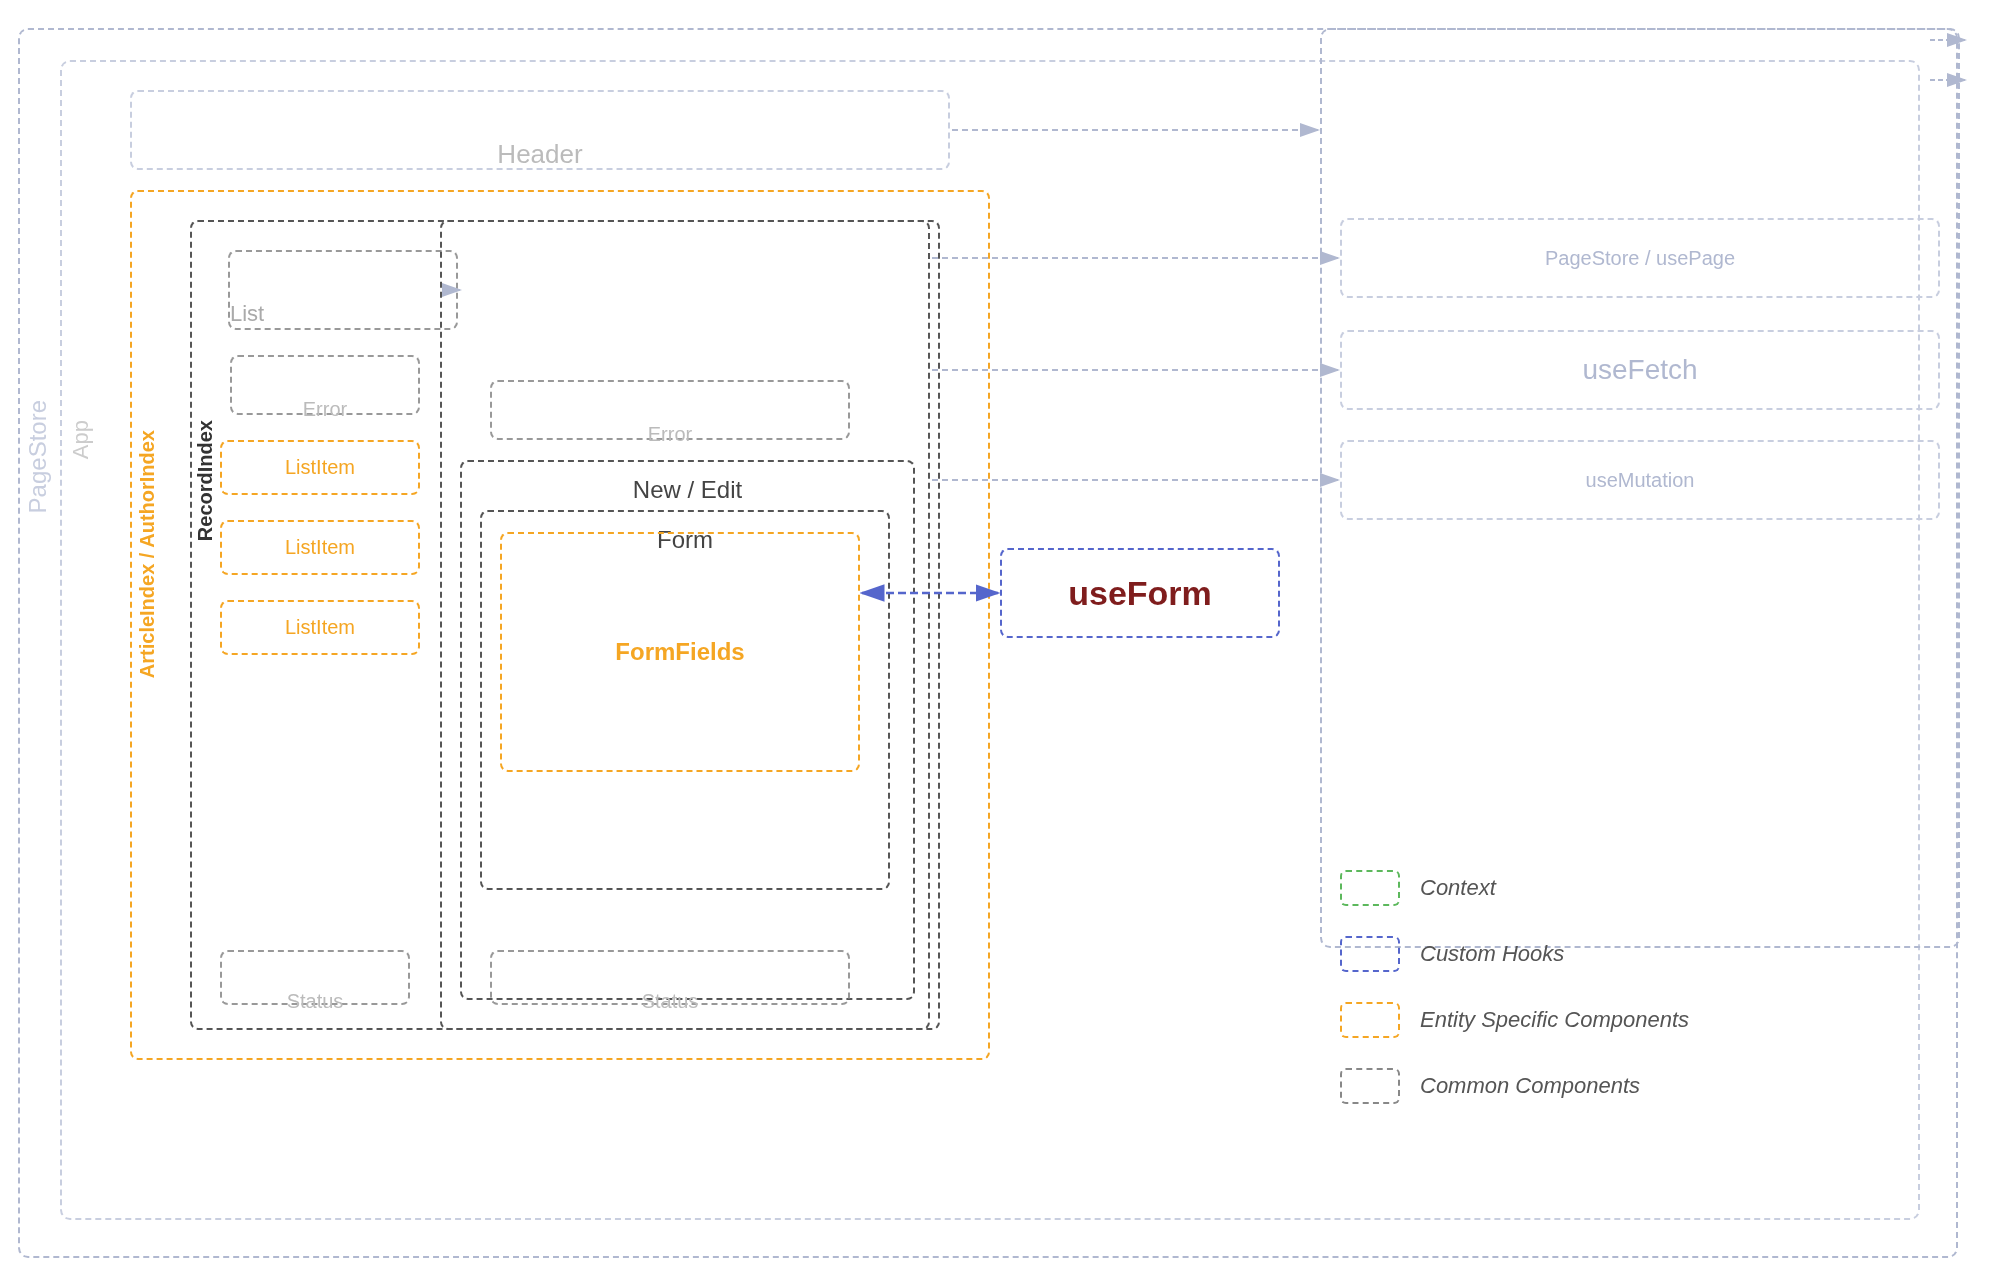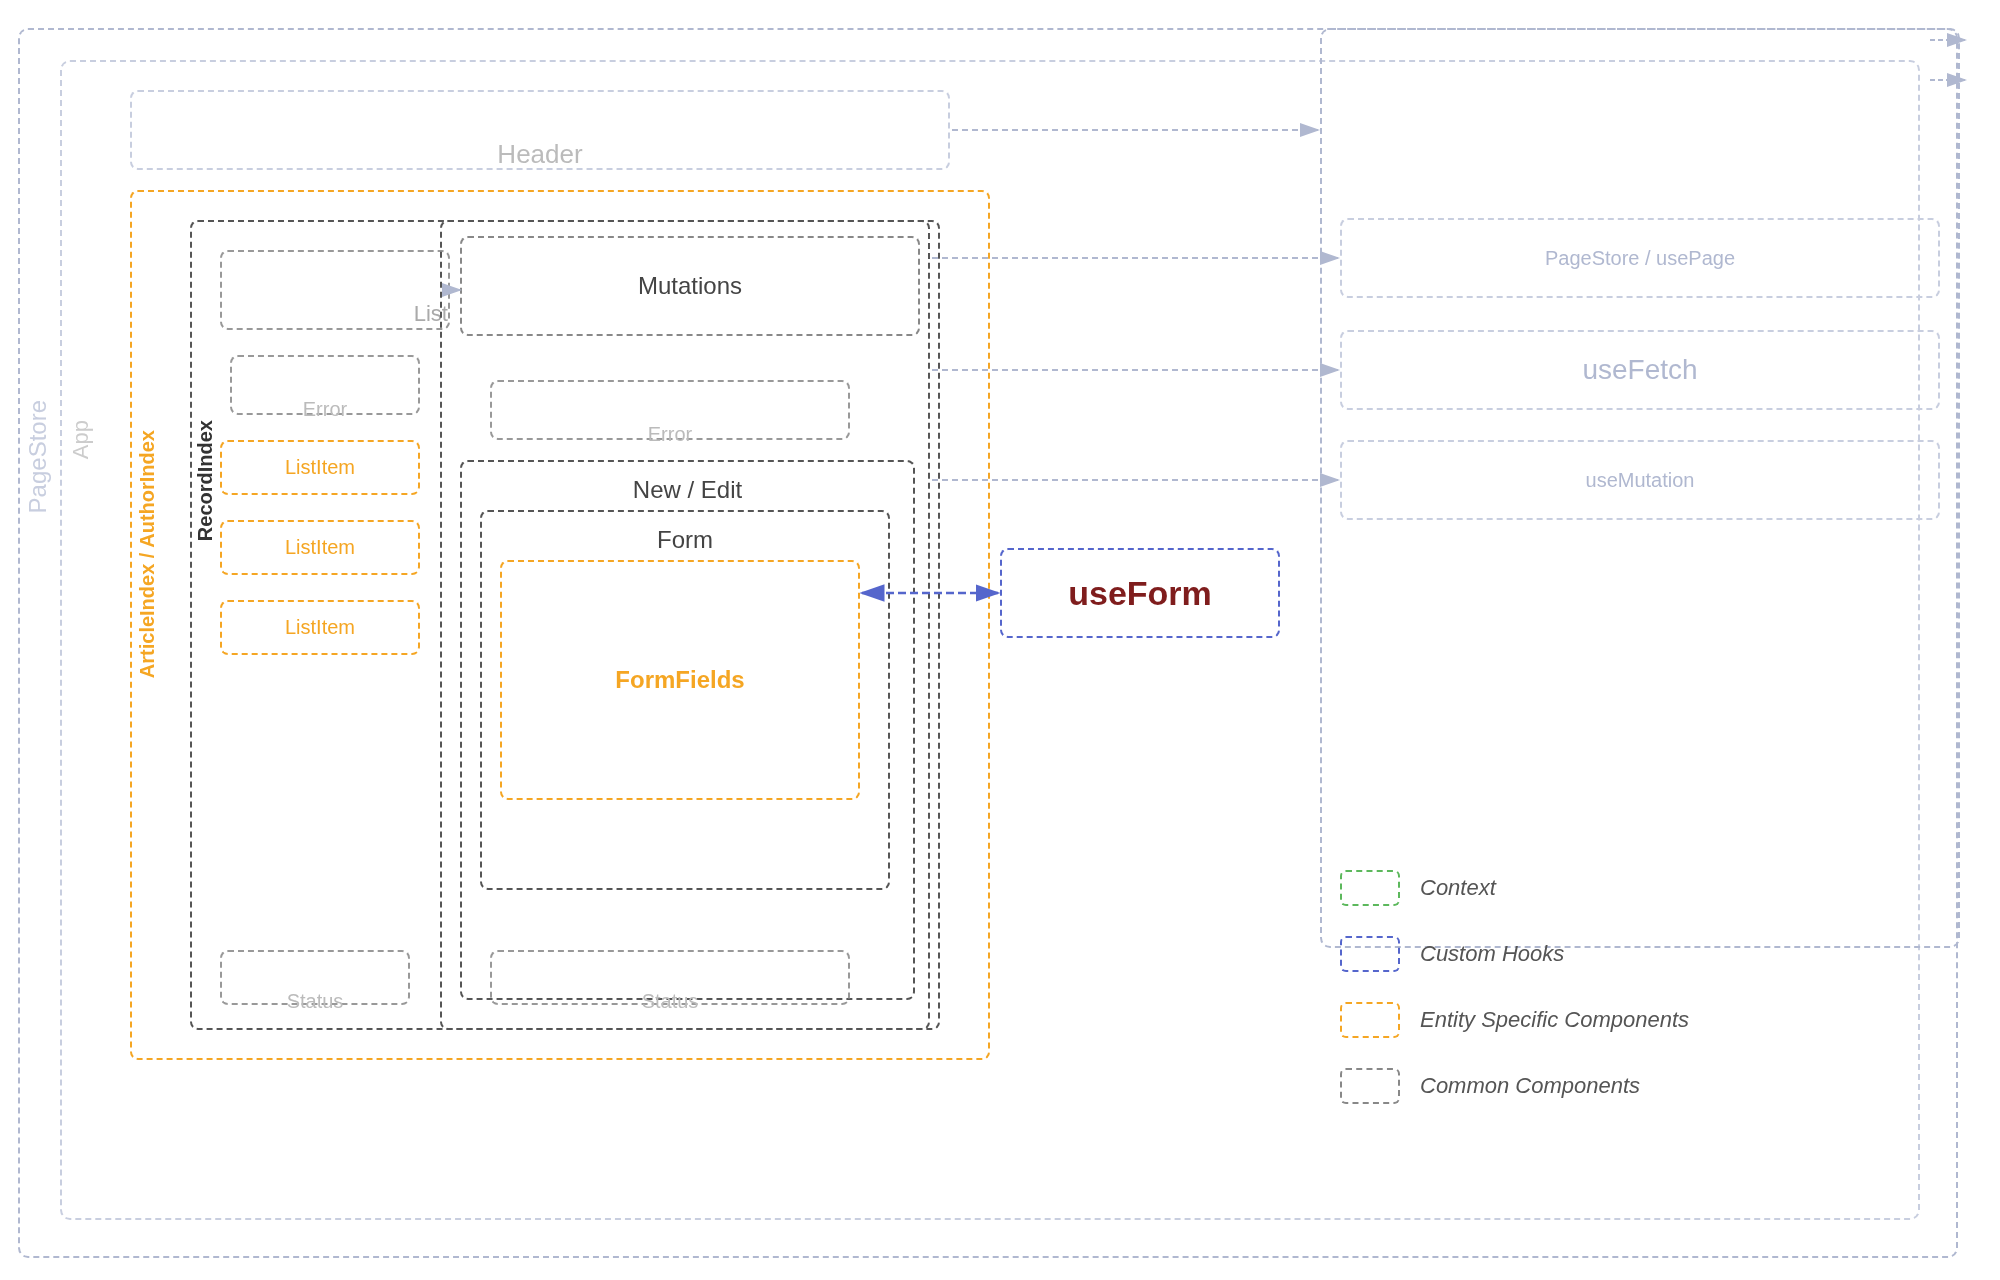--- a/index.html
+++ b/index.html
@@ -68,28 +68,28 @@
     .box-record-index {
       top: 220px; left: 190px;
       width: 750px;
       height: 810px;
       border: 2px dashed #555;
       border-radius: 8px;
     }
 
     
     .box-list {
-      top: 250px; left: 220px;
+      top: 250px; left: 228px;
       width: 230px;
       height: 80px;
       border: 2px dashed #999;
       border-radius: 8px;
       display: flex;
       align-items: center;
-      justify-content: flex-end;
+      justify-content: flex-start;
     }
 
     
     .box-error-left {
       top: 355px; left: 230px;
       width: 190px;
       height: 60px;
       border: 2px dashed #999;
       border-radius: 8px;
       display: flex;
@@ -178,21 +178,21 @@
       height: 380px;
       border: 2px dashed #555;
       border-radius: 8px;
       display: flex;
       align-items: center;
       justify-content: center;
     }
 
     
     .box-formfields {
-      top: 560px; left: 500px;
+      top: 532px; left: 500px;
       width: 360px;
       height: 240px;
       border: 2px dashed #f5a623;
       border-radius: 8px;
       display: flex;
       align-items: center;
       justify-content: center;
     }
 
     
@@ -395,25 +395,20 @@
   <div class="box box-listitem-3">
     <span class="label-orange" style="position:relative; font-size:20px;">ListItem</span>
   </div>
 
   <div class="box box-status-left">
     <span class="label" style="position:relative; top:0; left:0; color:#bbb; font-size:20px;">Status</span>
   </div>
 
   <div class="box box-mutations"></div>
 
-  <div style="position:absolute; top:236px; left:460px; width:460px; height:100px;
-              border: 2px dashed #888; border-radius:8px;
-              display:flex; align-items:center; justify-content:center;">
-    <span class="label-dark">Mutations</span>
-  </div>
 
   <div class="box box-error-right">
     <span class="label" style="position:relative; top:0; left:0; color:#bbb; font-size:20px;">Error</span>
   </div>
 
   <div class="box box-new-edit">
     <span class="label-dark" style="position:absolute; top:14px; left:0; width:100%; text-align:center; font-size:24px;">New / Edit</span>
   </div>
 
   <div class="box box-form">

